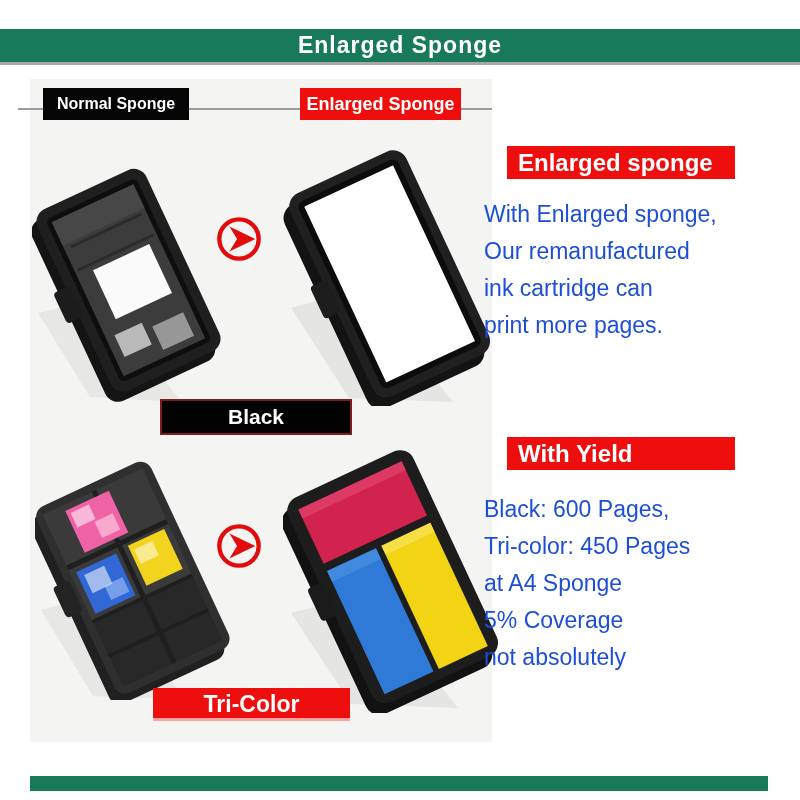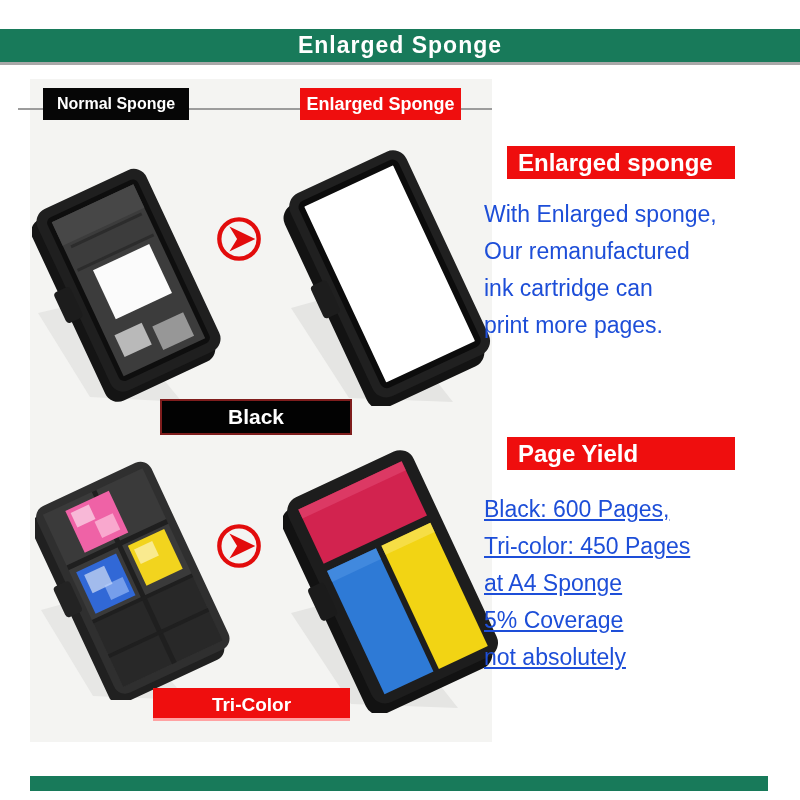--- a/index.html
+++ b/index.html
@@ -17,39 +17,39 @@
     position:absolute;left:30px;top:79px;width:462px;height:663px;
     background:#f4f4f2;
   }
   .divider{
     position:absolute;left:-12px;top:29px;width:474px;height:2px;background:#9c9c9c;
   }
   .tag{position:absolute;color:#ffffff;font-weight:bold;text-align:center;box-sizing:border-box;}
   .tag.normal{left:13px;top:9px;width:146px;height:32px;line-height:32px;font-size:16px;background:#060606;}
   .tag.enlarged{left:270px;top:9px;width:161px;height:32px;line-height:32px;font-size:18px;background:#ef0e0e;}
   .tag.black{left:130px;top:320px;width:192px;height:36px;line-height:32px;font-size:21px;background:#020202;border:2px solid #7f1d1d;}
-  .tag.tricolor{left:123px;top:609px;width:197px;height:33px;line-height:33px;font-size:19px;background:#ef0e0e;border-bottom:3px solid #ffa2a2;}
+  .tag.tricolor{left:123px;top:609px;width:197px;height:33px;line-height:33px;font-size:23px;background:#ef0e0e;border-bottom:3px solid #ffa2a2;}
   .cart{position:absolute;}
   #cart1{left:2px;top:84px;}
   #cart2{left:253px;top:69px;}
   #cart3{left:5px;top:381px;}
   #cart4{left:253px;top:369px;}
   .arrow{position:absolute;width:48px;height:48px;}
   #arrow1{left:185px;top:136px;}
   #arrow2{left:185px;top:443px;}
   .side-banner{
     position:absolute;left:507px;width:228px;height:33px;background:#ef0e0e;
     color:#ffffff;font-weight:bold;font-size:24px;line-height:33px;
     padding-left:11px;box-sizing:border-box;white-space:nowrap;
   }
   #banner1{top:146px;}
   #banner2{top:437px;}
   .para{position:absolute;left:484px;width:278px;color:#1d4ed8;font-size:23px;line-height:37px;}
   #para1{top:196px;}
-  #para2{top:491px;text-decoration:underline;}
+  #para2{top:491px;}
   .bottom-bar{position:absolute;left:30px;top:776px;width:738px;height:15px;background:#187a5a;}
 </style>
 </head>
 <body>
 
 <div class="canvas">
 
   <div class="top-banner">Enlarged Sponge</div>
 
   <div class="photo-panel">
@@ -140,21 +140,21 @@
   </div>
 
   <div class="side-banner" id="banner1">Enlarged sponge</div>
   <div class="para" id="para1">
     <div>With Enlarged sponge,</div>
     <div>Our remanufactured</div>
     <div>ink cartridge can</div>
     <div>print more pages.</div>
   </div>
 
-  <div class="side-banner" id="banner2">Page Yield</div>
+  <div class="side-banner" id="banner2">With Yield</div>
   <div class="para" id="para2">
     <div>Black: 600 Pages,</div>
     <div>Tri-color: 450 Pages</div>
     <div>at A4 Sponge</div>
     <div>5% Coverage</div>
     <div>not absolutely</div>
   </div>
 
   <div class="bottom-bar"></div>
 

